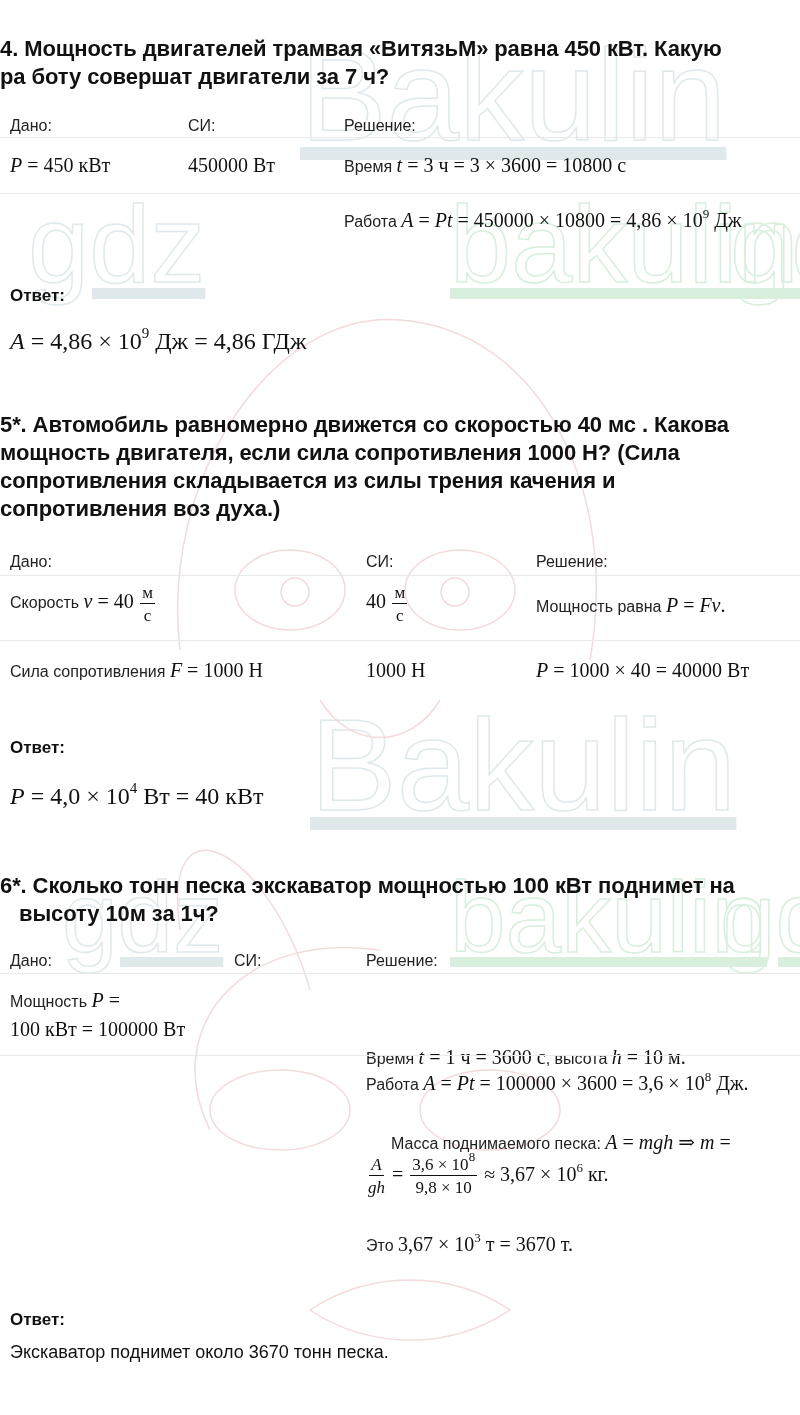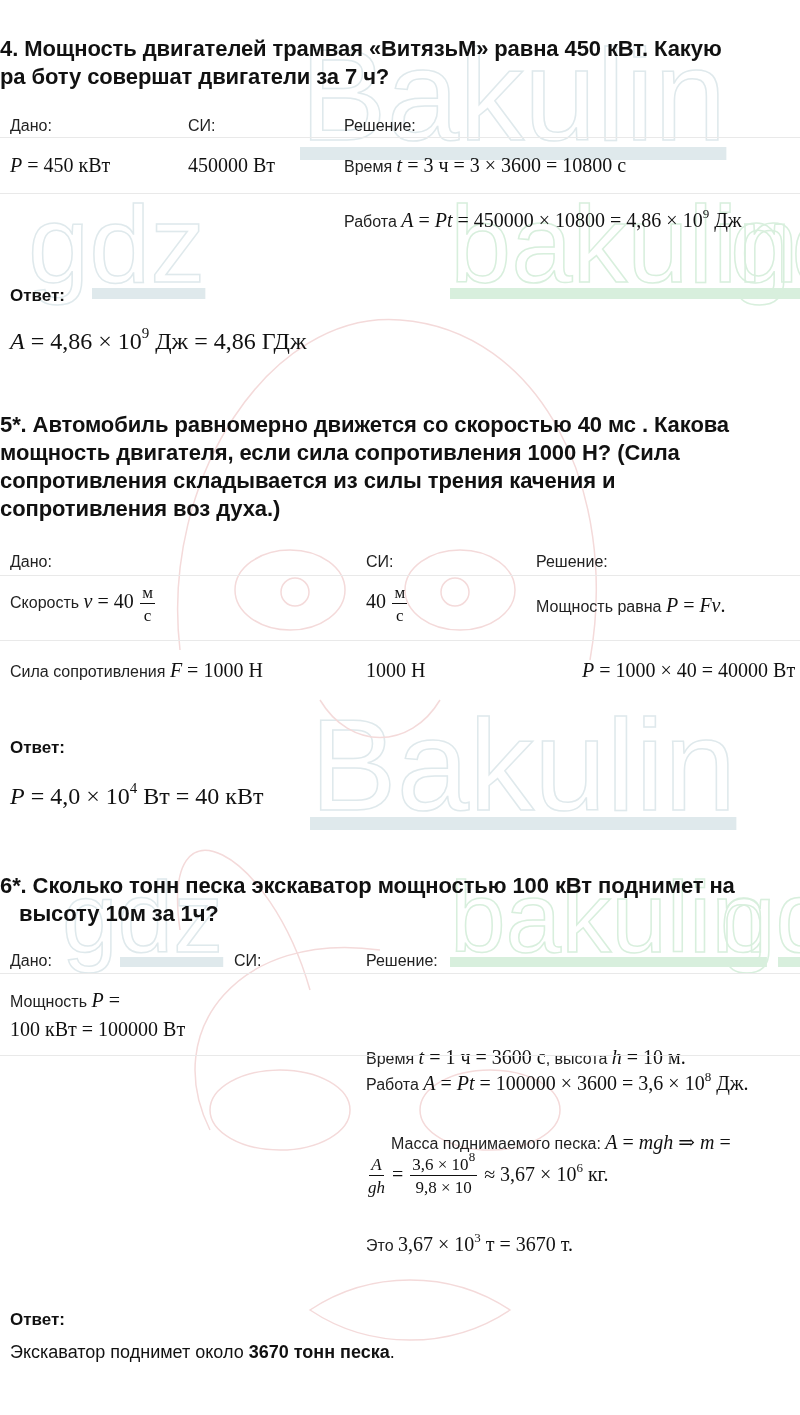--- a/index.html
+++ b/index.html
@@ -25,21 +25,21 @@
     .frac { display: inline-flex; flex-direction: column; align-items: center; vertical-align: middle; line-height: 1; margin: 0 2px; }
     .frac .num { font-size: 17px; padding: 0 2px 2px; border-bottom: 1px solid #111; }
     .frac .den { font-size: 17px; padding-top: 3px; }
 
     .answer-label { position: absolute; left: 10px; font-weight: 700; font-size: 17px; color: #111; }
     .answer-math { position: absolute; left: 10px; font-family: "Liberation Serif", "DejaVu Serif", serif; font-size: 24px; color: #111; white-space: nowrap; }
     .answer-math i { font-style: italic; }
     .answer-math sup { font-size: 15px; vertical-align: 11px; line-height: 0; }
 
     .answer-text { position: absolute; left: 10px; font-size: 18px; color: #111; }
-    .answer-text b { font-weight: 700; }
+    .answer-text b { font-weight: 400; }
   </style>
 </head>
 <body>
 
 <div class="wm">
   <div class="wm wm-text" style="left:28px; top:180px; font-size:110px;">gdz</div>
   <div class="wm wm-text" style="left:62px; top:860px; font-size:100px;">gdz</div>
   <div class="wm wm-text" style="left:300px; top:20px; font-size:130px;">Bakulin</div>
   <div class="wm wm-text" style="left:310px; top:690px; font-size:130px;">Bakulin</div>
   <div class="wm wm-text wm-green" style="left:450px; top:180px; font-size:110px;">bakulin</div>
@@ -121,21 +121,21 @@
       <span>Мощность равна</span>
       <span class="math"><i>P</i> = <i>Fv</i>.</span>
     </div>
     <div class="rule" style="top:640px;"></div>
 
     <div class="cell" style="left:10px; top:659px;text-align:center;">
       <span>Сила сопротивления</span>
       <span class="math"><i>F</i> = 1000 Н</span>
     </div>
     <div class="cell math" style="left:366px; top:659px;">1000 Н</div>
-    <div class="cell math" style="left:536px; top:659px;margin-left:46px;"><i>P</i> = 1000 × 40 = 40000 Вт</div>
+    <div class="cell math" style="left:536px; top:659px;"><i>P</i> = 1000 × 40 = 40000 Вт</div>
 
     <div class="answer-label" style="top:738px;">Ответ:</div>
     <div class="answer-math" style="top:767px;margin-top:16px;"><i>P</i> = 4,0 × 10<sup>4</sup> Вт = 40 кВт</div>
   </section>
 
   <section>
     <div class="task-title" style="top:872px;">6*. Сколько тонн песка экскаватор мощностью 100 кВт поднимет на</div>
     <div class="task-title" style="top:900px;padding-left:19px;">высоту 10м за 1ч?</div>
 
     <div class="col-hdr" style="left:10px; top:944px;">Дано:</div>

